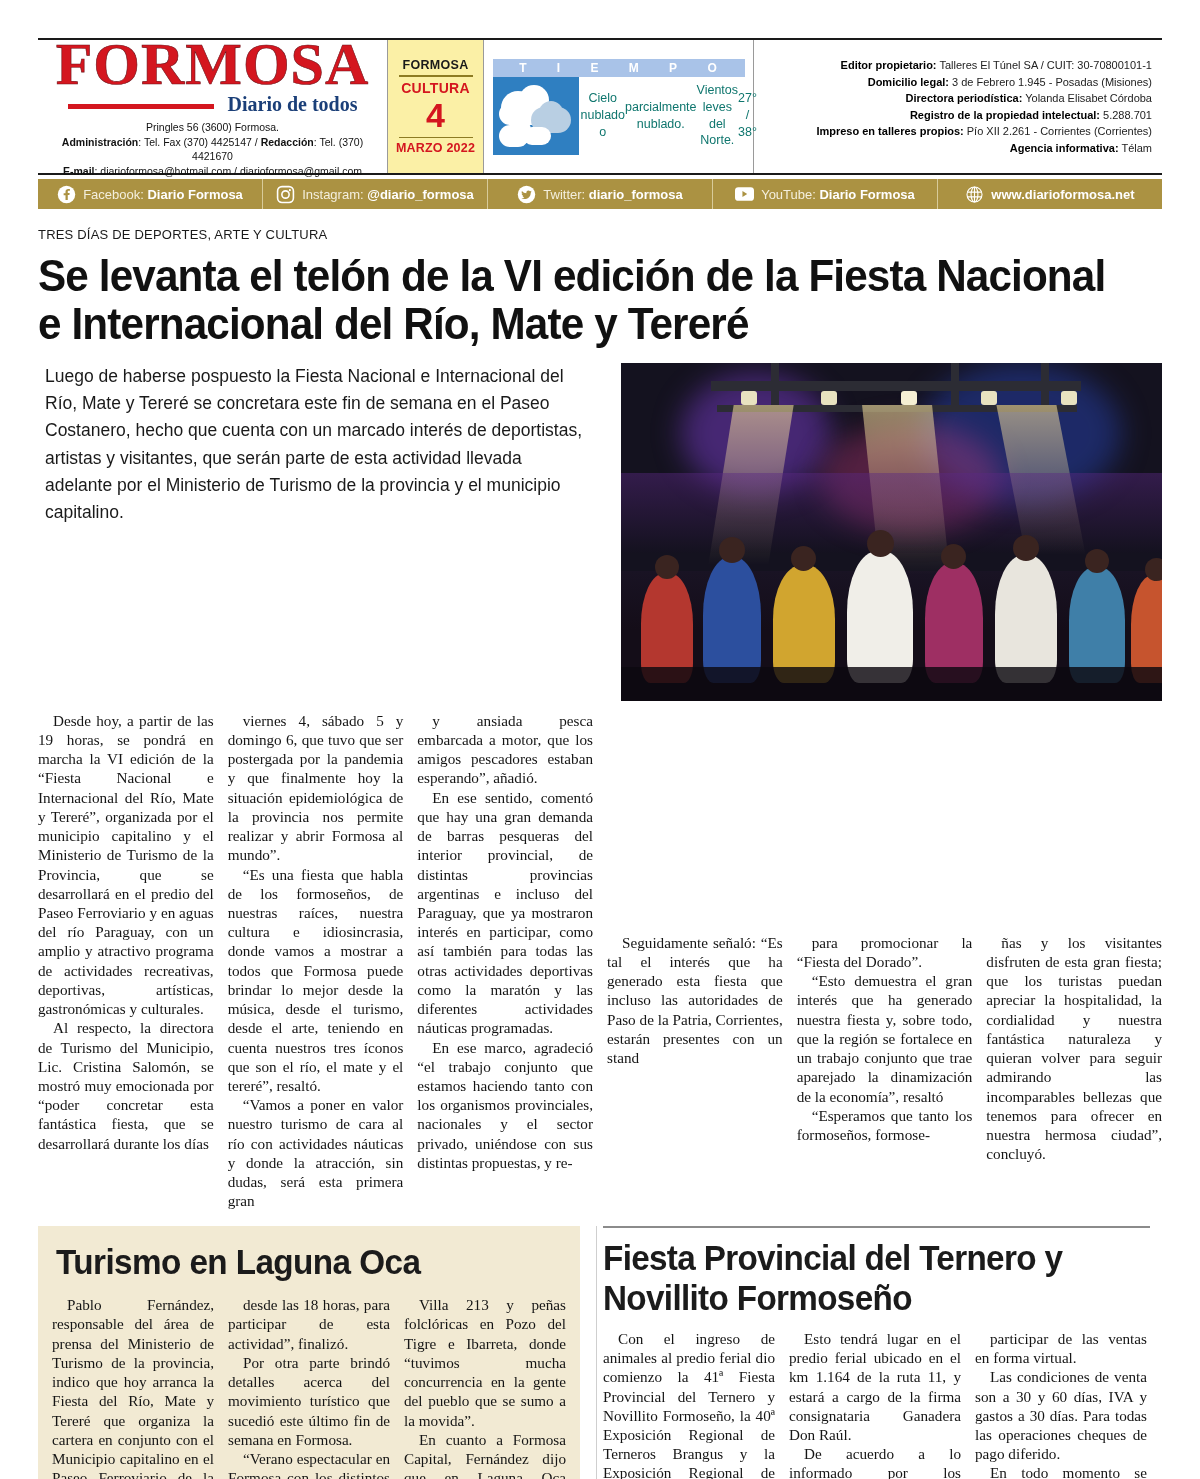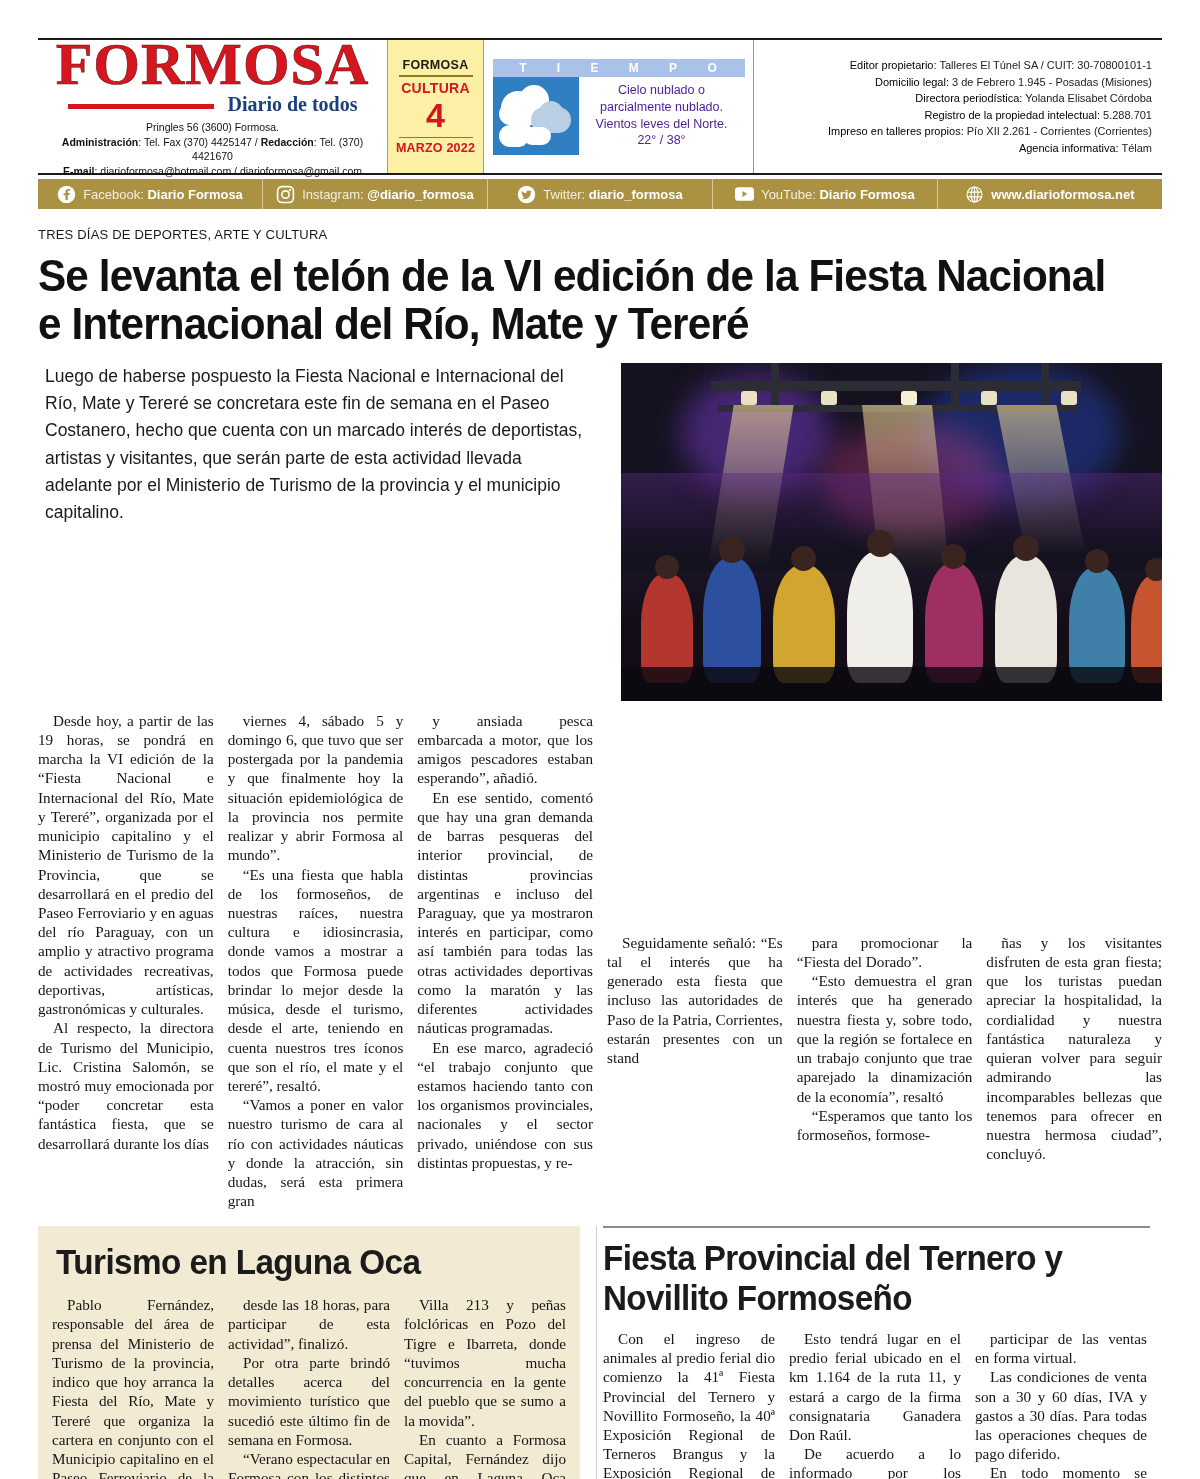--- a/index.html
+++ b/index.html
@@ -38,25 +38,25 @@
   .date-my   { font-size:12.5px; font-weight:bold; color:#d4161f; letter-spacing:.2px;}
   .date-sep  { width:74px; height:1.5px; background:#8d7b23; margin:3px 0; }
 
   .weather-block { width:270px; border-right:1.5px solid #9a9a9a; display:flex; align-items:center; justify-content:center; padding:4px 6px; }
   .weather-card { display:flex; flex-direction:column; width:252px; }
   .weather-title { background:#a9c3e8; display:flex; justify-content:space-around; padding:2px 12px; }
   .weather-title span { font-size:12px; font-weight:bold; color:#ffffff; letter-spacing:1px; }
   .weather-body { display:flex; }
   .weather-icon { width:86px; height:78px; background:#2f7fc1; position:relative; flex:none; }
   .cloudA { position:absolute; background:#ffffff; border-radius:50%; }
-  .weather-text { flex:1; display:flex; flex-direction:column; justify-content:center; align-items:center; text-align:center; font-size:12.5px; line-height:1.35; color:#4c1d95; padding:0 2px;}
+  .weather-text { flex:1; display:flex; flex-direction:row; justify-content:center; align-items:center; text-align:center; font-size:12.5px; line-height:1.35; color:#0f766e; padding:0 2px;}
 
   .legal-block { flex:1; display:flex; flex-direction:column; justify-content:center; align-items:flex-end; padding:4px 10px 4px 12px; }
   .legal-line { font-size:11px; line-height:1.5; text-align:right; color:#222; }
-  .legal-line b { font-weight:normal; color:#000; }
+  .legal-line b { font-weight:bold; color:#000; }
 
   
   .social { margin:4px 38px 0 38px; height:30px; background:#ab9242; display:flex; align-items:center; }
   .soc { flex:1; display:flex; align-items:center; justify-content:center; gap:7px; height:100%; border-right:1px solid #d8cb9a; color:#f4efdd; font-size:13px; white-space:nowrap;}
   .soc:last-child { border-right:none; }
   .soc b { color:#ffffff; font-weight:bold; }
   .soc .ic { width:19px; height:19px; display:inline-flex; align-items:center; justify-content:center; flex:none; }
 
   
   .kicker { margin:18px 38px 0 38px; font-size:13px; letter-spacing:.2px; color:#1a1a1a; }
@@ -139,21 +139,21 @@
               <div class="cloudA" style="left:38px;top:30px;width:40px;height:26px;background:#b9cfe3;border-radius:13px;"></div>
               <div class="cloudA" style="left:46px;top:24px;width:24px;height:24px;background:#b9cfe3;"></div>
               <div class="cloudA" style="left:6px;top:48px;width:30px;height:22px;border-radius:11px;"></div>
               <div class="cloudA" style="left:16px;top:42px;width:22px;height:22px;"></div>
               <div class="cloudA" style="left:30px;top:50px;width:28px;height:18px;border-radius:9px;"></div>
             </div>
             <div class="weather-text">
               <div>Cielo nublado o</div>
               <div>parcialmente nublado.</div>
               <div>Vientos leves del Norte.</div>
-              <div>22° / 38°</div>
+              <div>27° / 38°</div>
             </div>
           </div>
         </div>
       </div>
 
       <div class="legal-block">
         <div class="legal-line"><b>Editor propietario:</b><span> Talleres El Túnel SA /  CUIT: 30-70800101-1</span></div>
         <div class="legal-line"><b>Domicilio legal:</b><span> 3 de Febrero 1.945 - Posadas (Misiones)</span></div>
         <div class="legal-line"><b>Directora periodística:</b><span> Yolanda Elisabet Córdoba</span></div>
         <div class="legal-line"><b>Registro de la propiedad intelectual:</b><span> 5.288.701</span></div>

